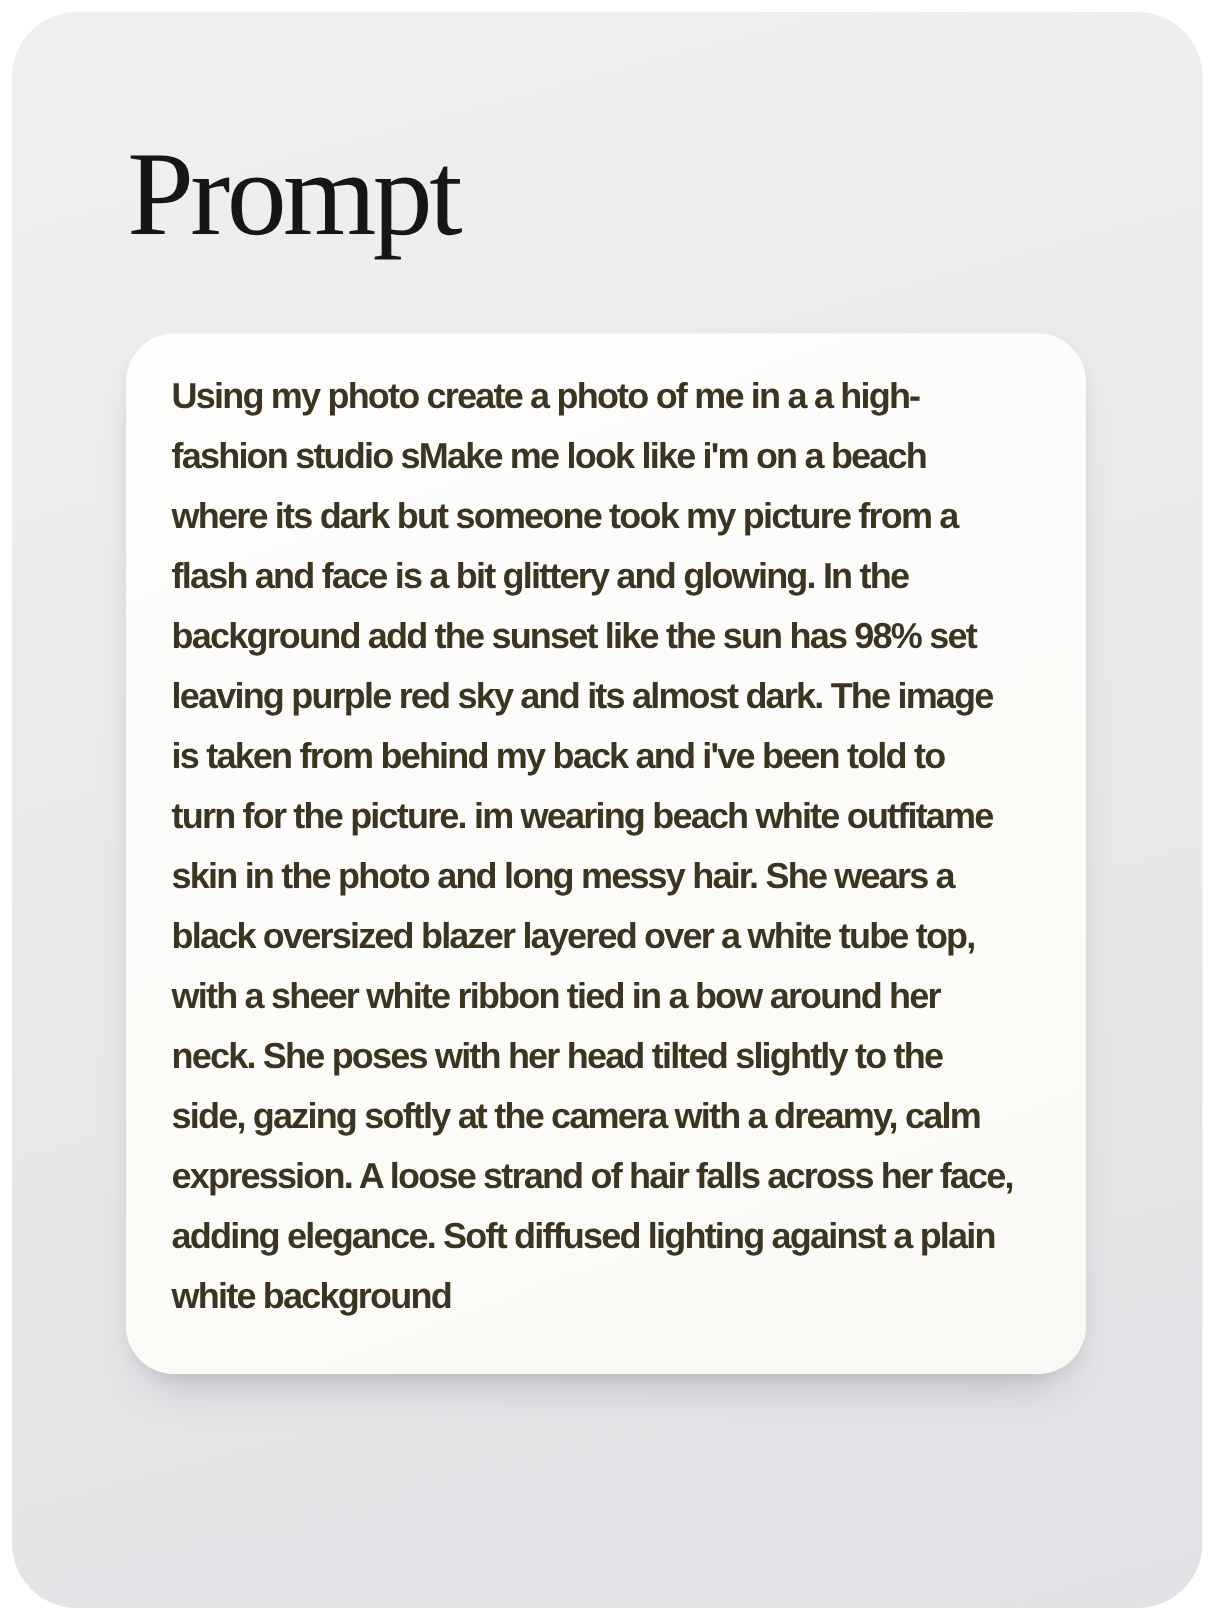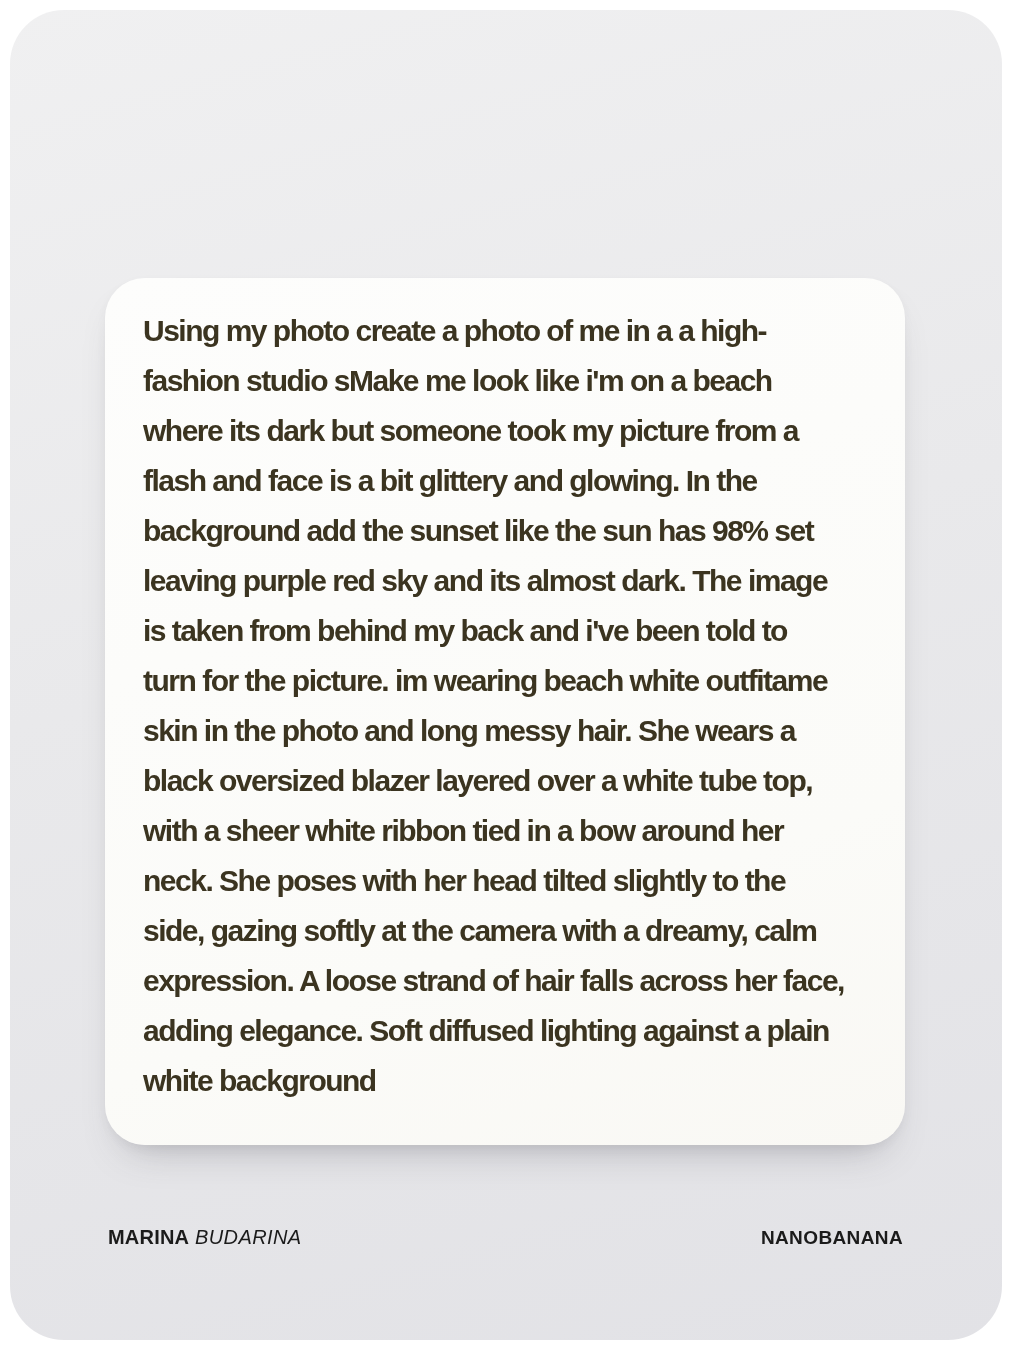--- a/index.html
+++ b/index.html
@@ -85,40 +85,34 @@
     font-weight: 700;
     letter-spacing: 0.02em;
   }
 </style>
 </head>
 <body>
 
 <div class="canvas">
   <div class="panel"></div>
 
+  <h1 class="page-title">Prompt</h1>
 
   <div class="prompt-card">
     <p class="prompt-text">Using my photo create a photo of me in a a high-
 fashion studio sMake me look like i'm on a beach
 where its dark but someone took my picture from a
 flash and face is a bit glittery and glowing. In the
 background add the sunset like the sun has 98% set
 leaving purple red sky and its almost dark. The image
 is taken from behind my back and i've been told to
 turn for the picture. im wearing beach white outfitame
 skin in the photo and long messy hair. She wears a
 black oversized blazer layered over a white tube top,
 with a sheer white ribbon tied in a bow around her
 neck. She poses with her head tilted slightly to the
 side, gazing softly at the camera with a dreamy, calm
 expression. A loose strand of hair falls across her face,
 adding elegance. Soft diffused lighting against a plain
 white background</p>
   </div>
 
-  <div class="footer-row">
-    <span class="author-name">
-      <span class="author-bold">MARINA</span>
-      <span class="author-italic">BUDARINA</span>
-    </span>
-    <span class="brand-name">NANOBANANA</span>
-  </div>
 </div>
 
 </body></html>

